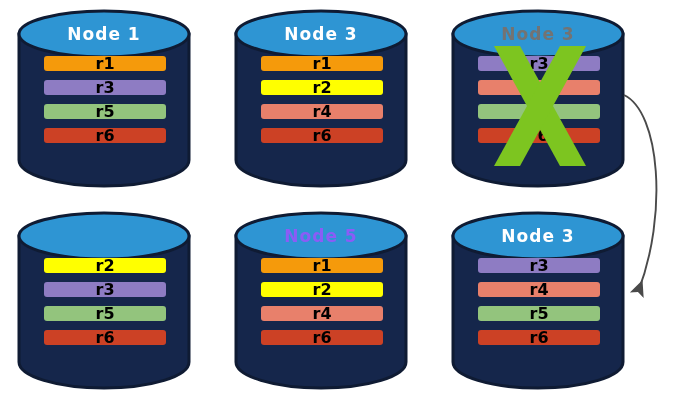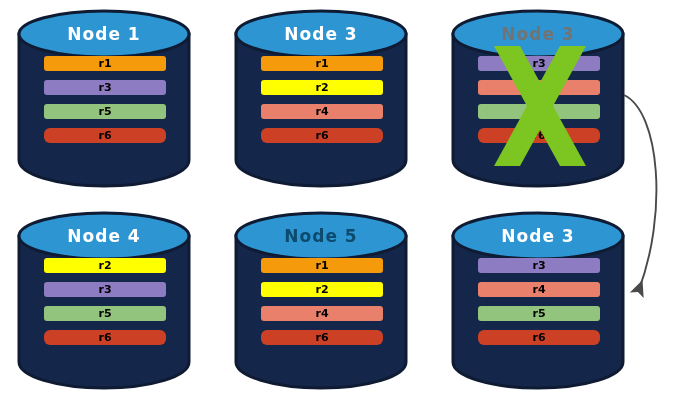--- a/index.html
+++ b/index.html
@@ -53,26 +53,26 @@
     top: 48px;
     width: 122px;
     z-index: 2;
   }
   .bar {
     position: relative;
     height: 15px;
     margin-bottom: 9px;
     border-radius: 3px;
     text-align: center;
-    font-size: 11px;
+    font-size: 16px;
     font-weight: bold;
     color: #000000;
     line-height: 15px;
   }
-  .bar:last-child { margin-bottom: 0; border-radius: 6px; }
+  .bar:last-child { margin-bottom: 0; }
 
   .cross {
     position: absolute;
     z-index: 4;
     pointer-events: none;
   }
   .arrow-layer {
     position: absolute;
     left: 0;
     top: 0;
@@ -128,34 +128,33 @@
       <svg class="cross" viewBox="0 0 120 136" width="120" height="136" style="left: 30px; top: 38px;">
         <polygon points="14,0 40,0 106,120 80,120" fill="#7DC520"></polygon>
         <polygon points="80,0 106,0 40,120 14,120" fill="#7DC520"></polygon>
       </svg>
     </div>
     <div class="node" style="left: 16px; top: 210px;">
       <svg class="node-svg" viewBox="0 0 176 178">
         <path d="M 3,26 L 3,152 A 85,26 0 0 0 173,152 L 173,26 Z" fill="#15264B" stroke="#0F1B33" stroke-width="3"></path>
         <ellipse cx="88" cy="26" rx="85" ry="23" fill="#2E95D3" stroke="#0F1B33" stroke-width="3"></ellipse>
       </svg>
-      <div class="node-title" style="color: rgb(255, 255, 255);">Node 4</div>
       <div class="bars">
         <div class="bar" style="background: rgb(255, 255, 0);">r2</div>
         <div class="bar" style="background: rgb(142, 124, 195);">r3</div>
         <div class="bar" style="background: rgb(147, 196, 125);">r5</div>
         <div class="bar" style="background: rgb(204, 65, 37);">r6</div>
       </div>
     </div>
     <div class="node" style="left: 233px; top: 210px;">
       <svg class="node-svg" viewBox="0 0 176 178">
         <path d="M 3,26 L 3,152 A 85,26 0 0 0 173,152 L 173,26 Z" fill="#15264B" stroke="#0F1B33" stroke-width="3"></path>
         <ellipse cx="88" cy="26" rx="85" ry="23" fill="#2E95D3" stroke="#0F1B33" stroke-width="3"></ellipse>
       </svg>
-      <div class="node-title" style="color: #0c4a6e;">Node 5</div>
+      <div class="node-title" style="color: #8b5cf6;">Node 5</div>
       <div class="bars">
         <div class="bar" style="background: rgb(245, 154, 11);">r1</div>
         <div class="bar" style="background: rgb(255, 255, 0);">r2</div>
         <div class="bar" style="background: rgb(232, 128, 107);">r4</div>
         <div class="bar" style="background: rgb(204, 65, 37);">r6</div>
       </div>
     </div>
     <div class="node" style="left: 450px; top: 210px;">
       <svg class="node-svg" viewBox="0 0 176 178">
         <path d="M 3,26 L 3,152 A 85,26 0 0 0 173,152 L 173,26 Z" fill="#15264B" stroke="#0F1B33" stroke-width="3"></path>

